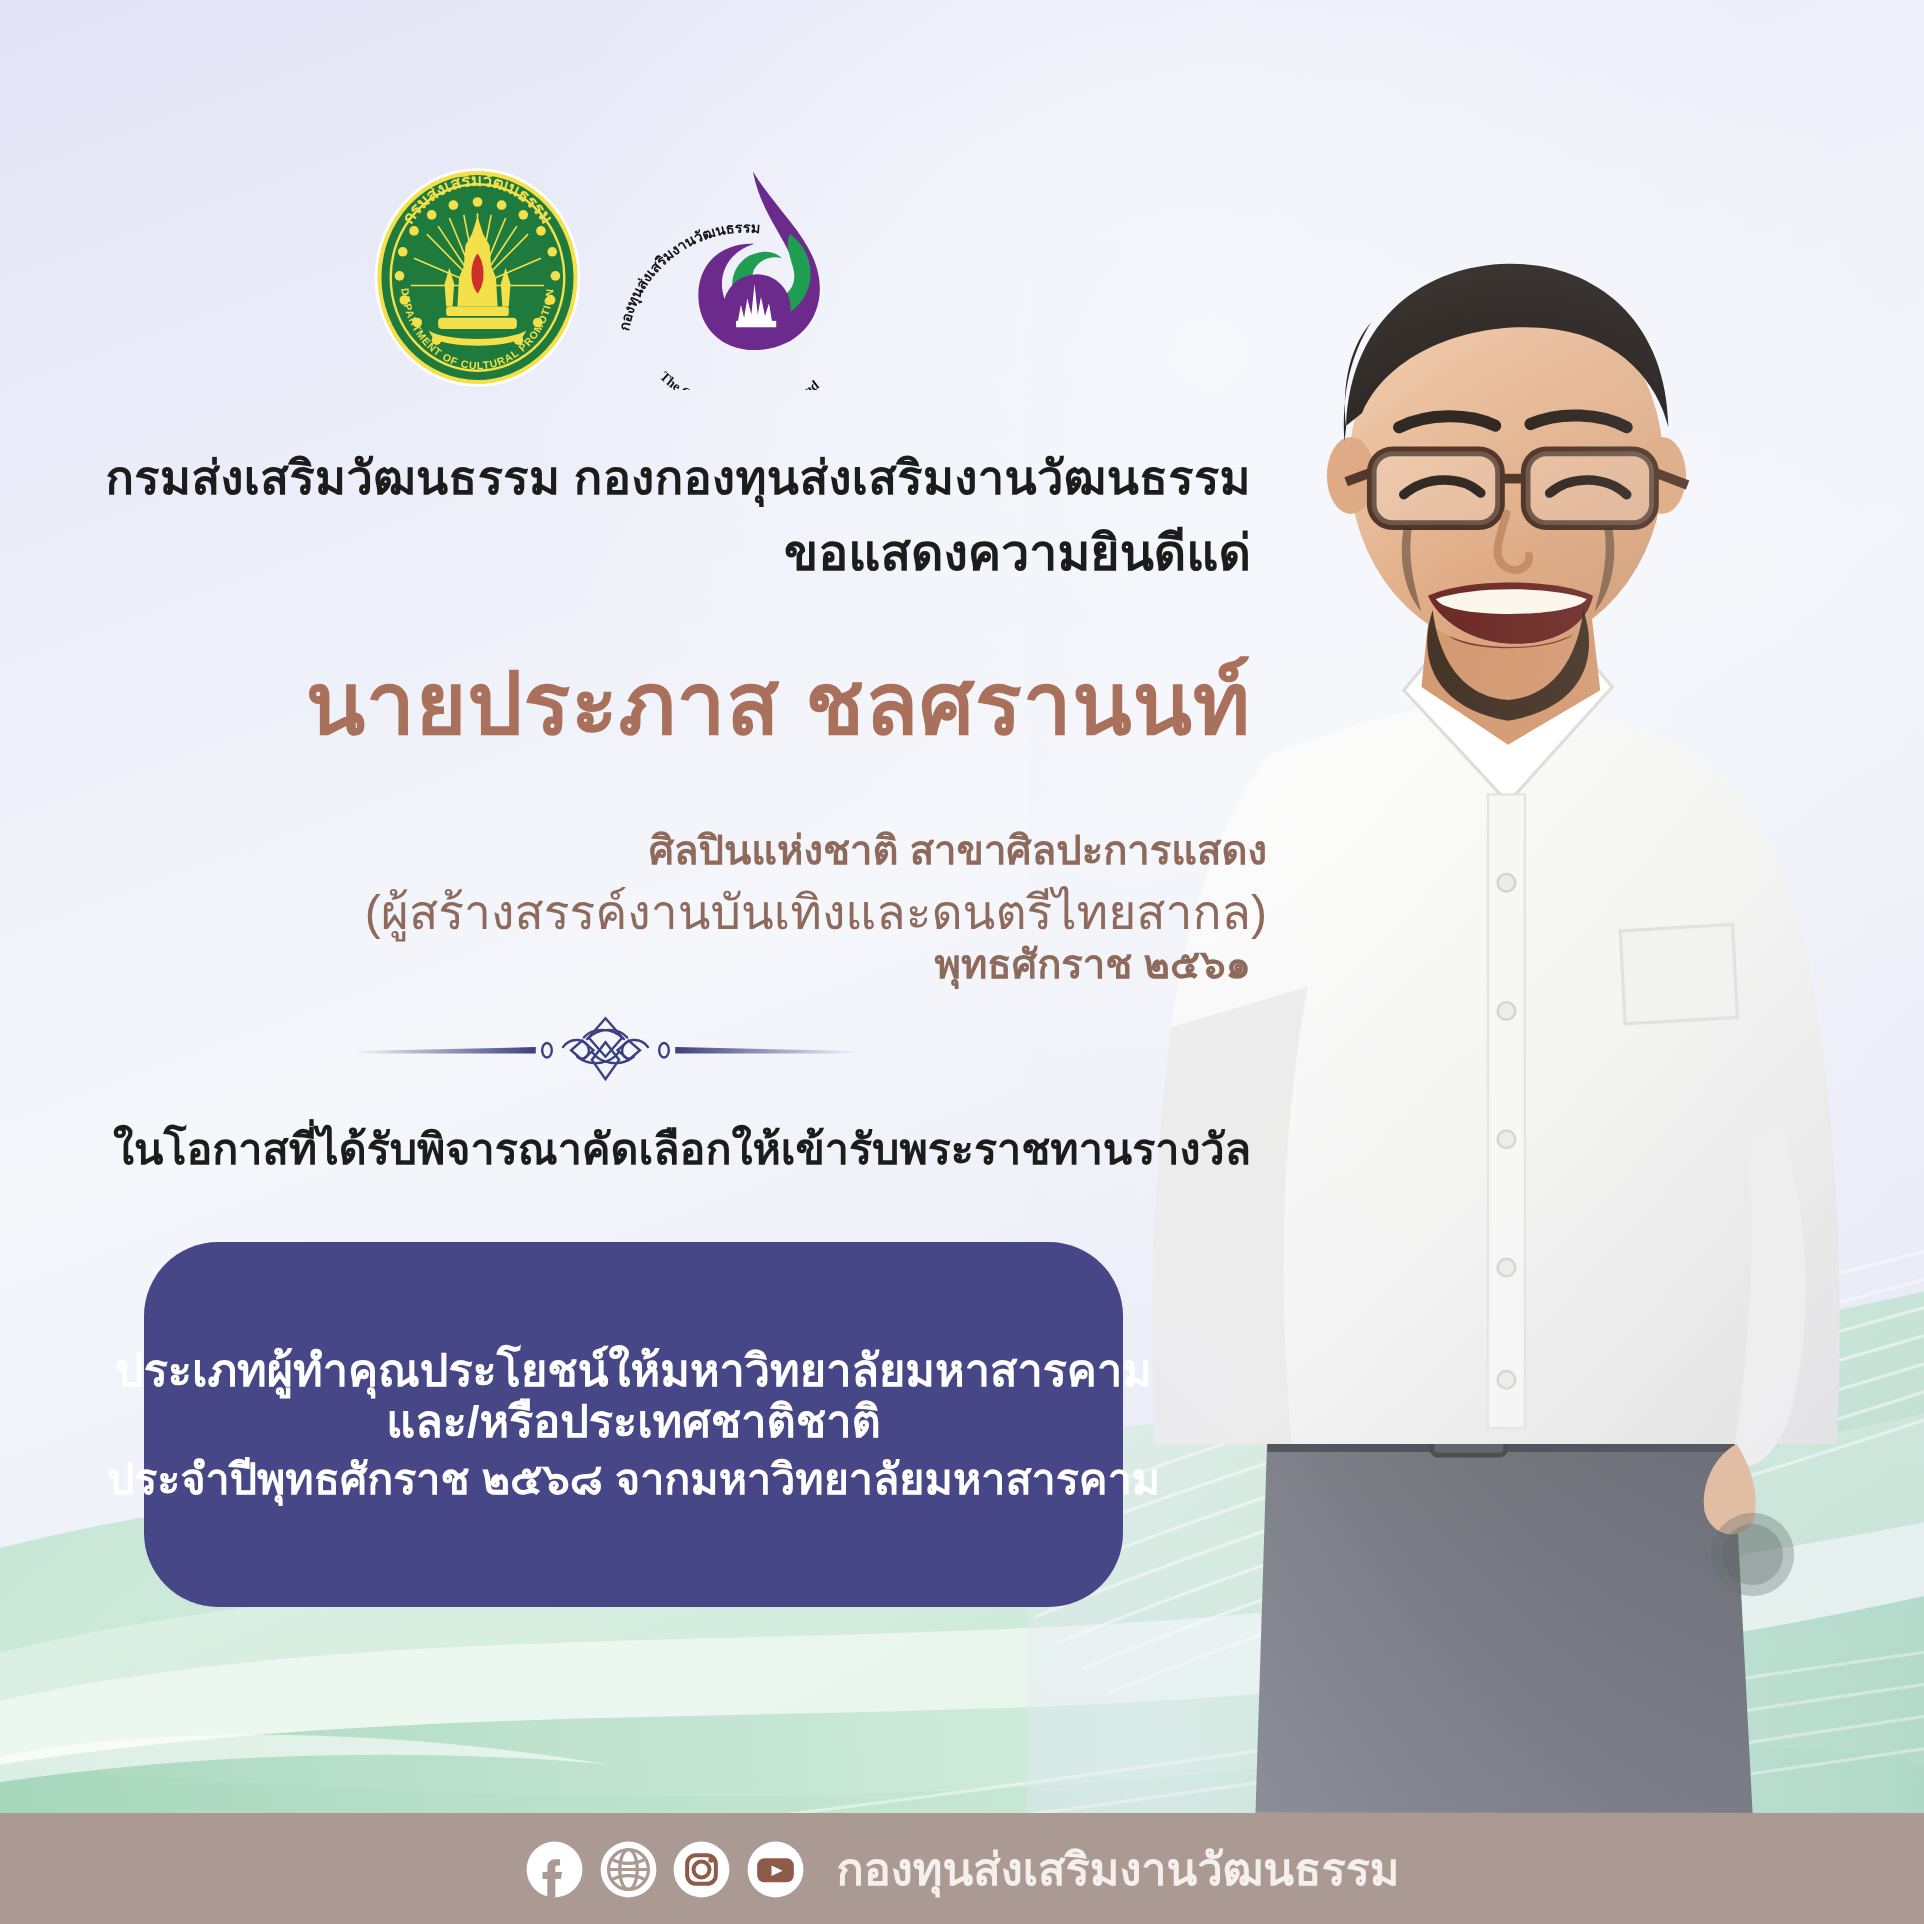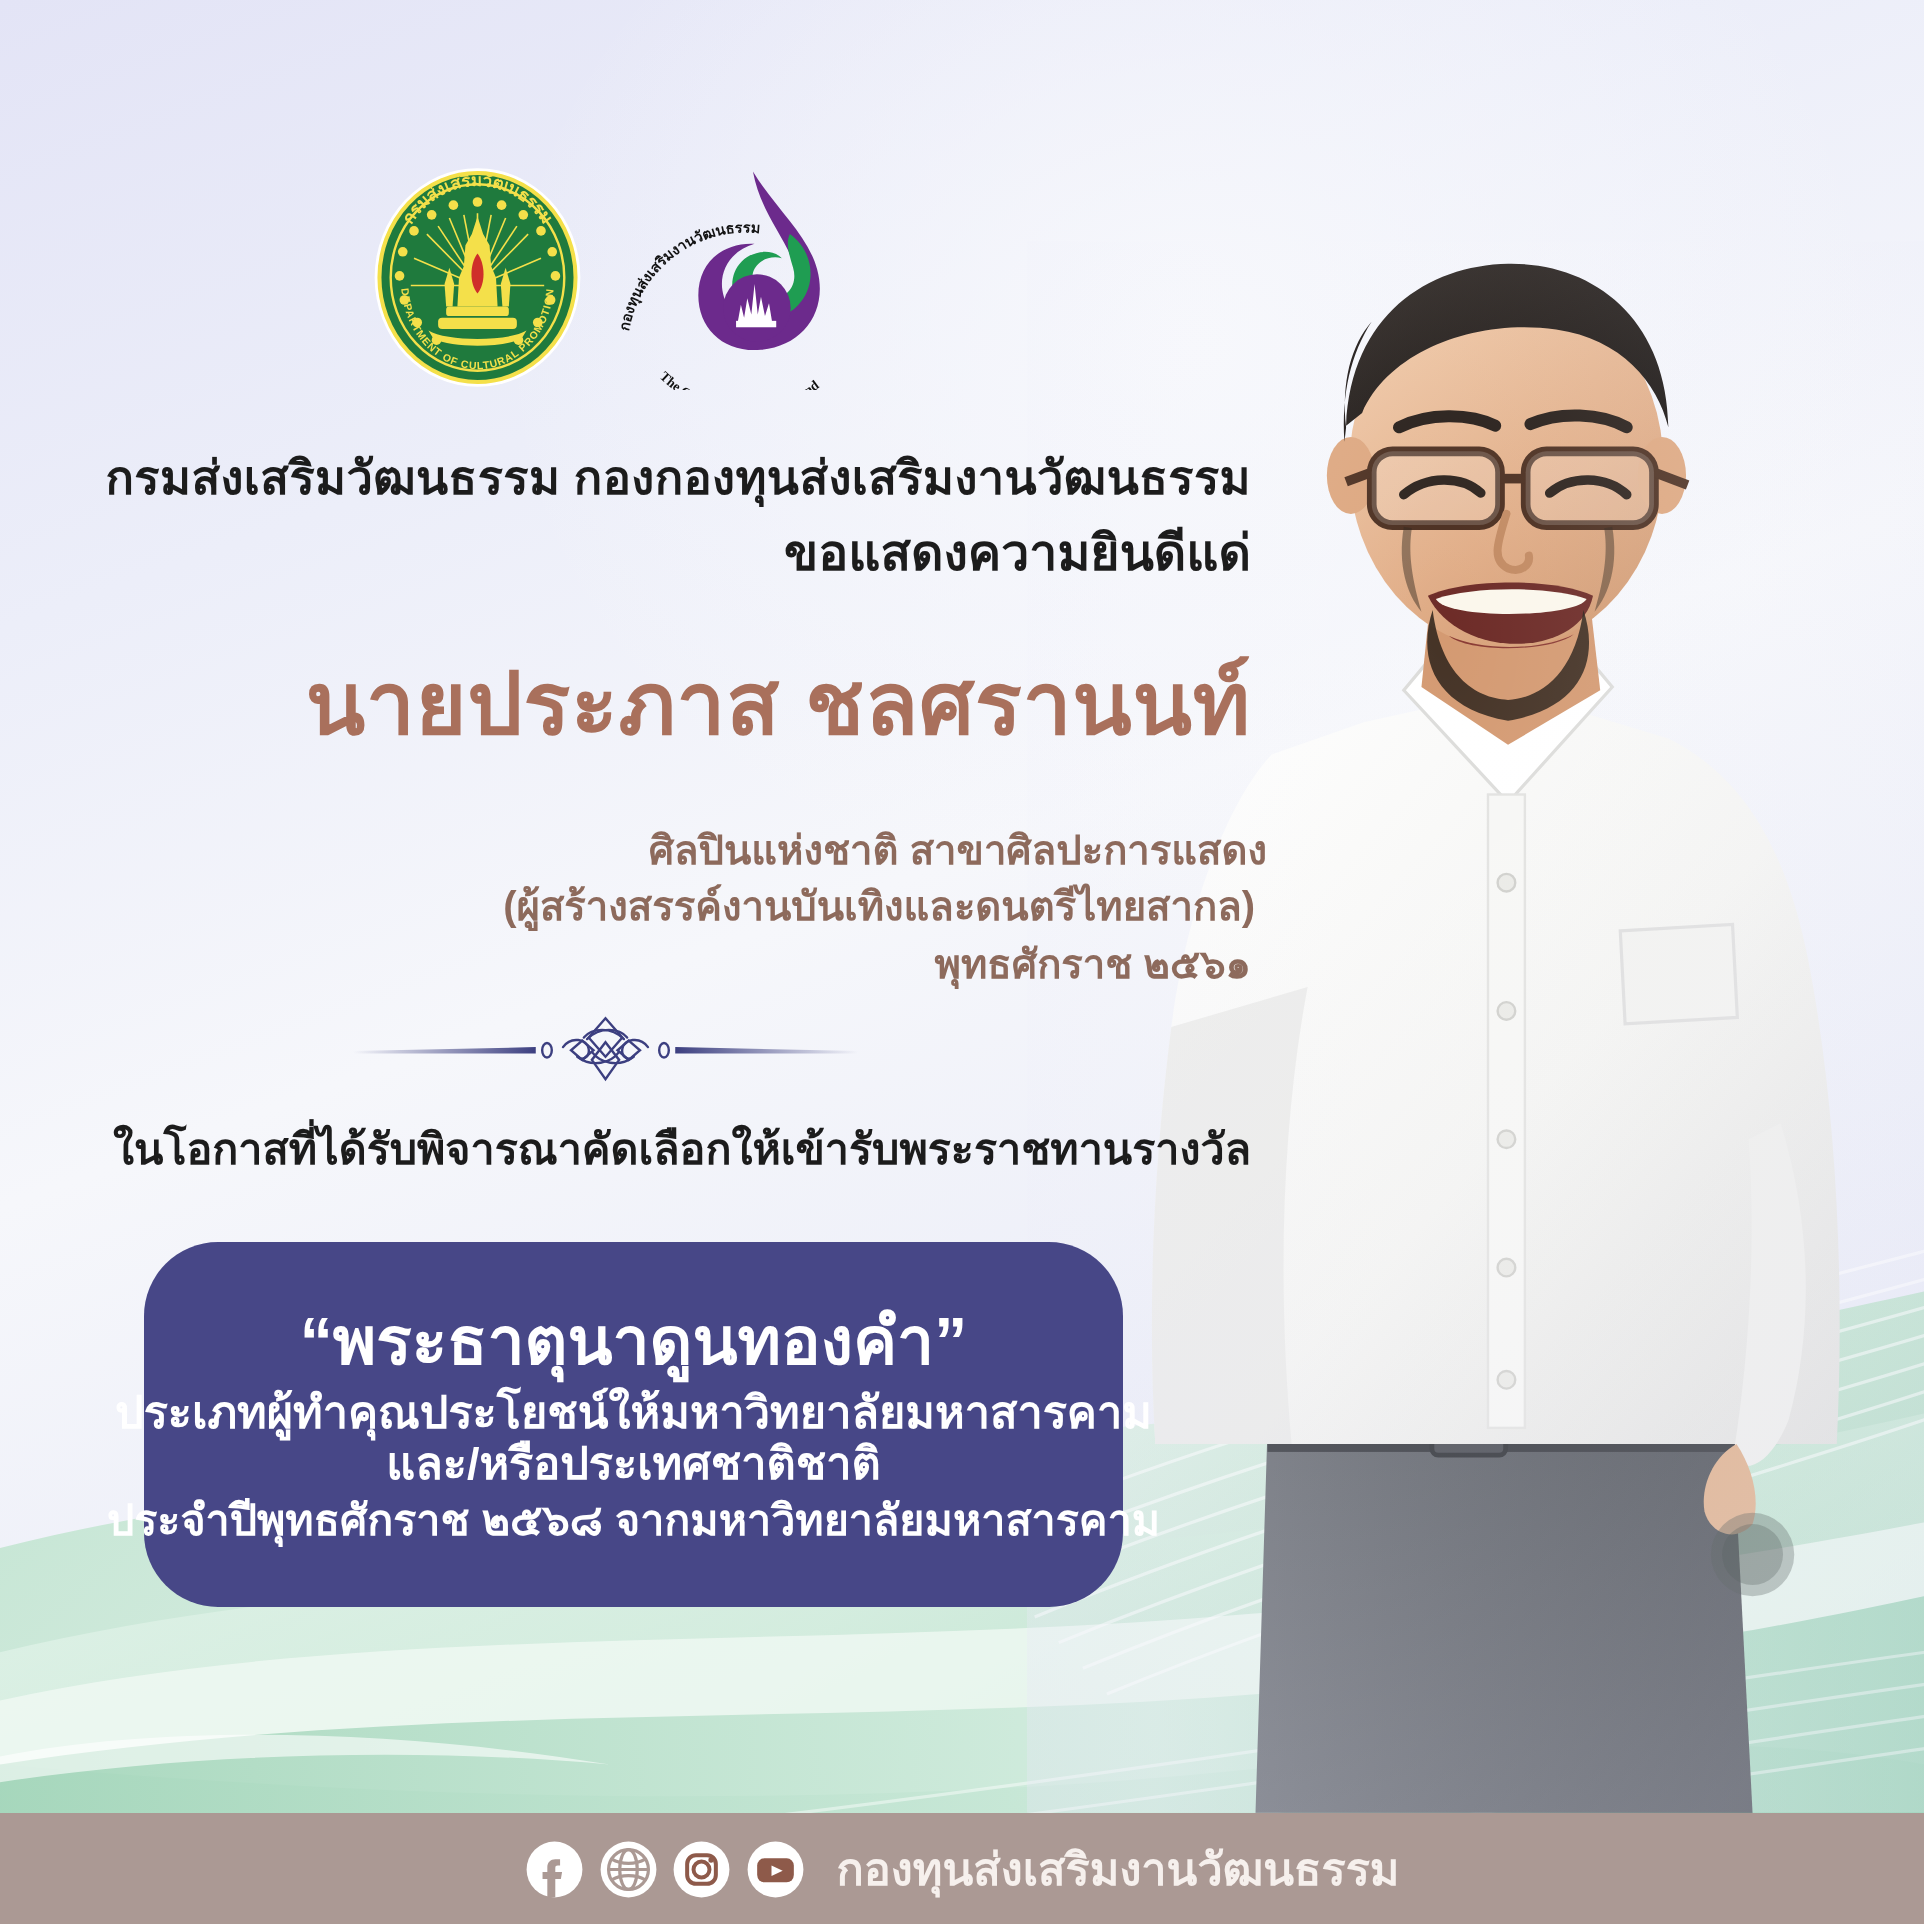--- a/index.html
+++ b/index.html
@@ -33,21 +33,21 @@
   }
   #congrats-line{
     top:513px;left:0;width:1251px;
     font-size:50px;font-weight:700;color:#1c1c1c;
   }
   #honoree-name{
     top:634px;left:0;width:1251px;
     font-size:87px;font-weight:700;color:#a9705c;letter-spacing:0.8px;
   }
   #sub1{top:818px;left:16px;width:1251px;font-size:40px;font-weight:700;color:#8d6a5c;}
-  #sub2{top:874px;left:4px;width:1251px;font-size:40px;font-weight:700;color:#8d6a5c;}
+  #sub2{top:874px;left:16px;width:1251px;font-size:48px;font-weight:400;color:#8d6a5c;}
   #sub3{top:932px;left:0;width:1251px;font-size:40px;font-weight:600;color:#8d6a5c;}
 
   
   #divider{position:absolute;top:1007px;left:337px;width:537px;height:84px;}
   #divider svg{display:block;}
 
   #occasion-line{
     top:1115px;left:0;width:1251px;
     font-size:43px;font-weight:700;color:#1c1c1c;
   }
@@ -374,21 +374,20 @@
         <path d="M335,44 L352,66 L335,90 L318,66 Z"></path>
         <path d="M306,42 L320,54 L306,66 L292,54 Z"></path>
         <path d="M364,42 L378,54 L364,66 L350,54 Z"></path>
       </g>
     </svg>
   </div>
 
   <div class="txt" id="occasion-line">ในโอกาสที่ได้รับพิจารณาคัดเลือกให้เข้ารับพระราชทานรางวัล</div>
 
   <div id="award-card">
-    <div class="line" id="award-title">“พระธาตุนาดูนทองคำ”</div>
     <div class="line" id="award-cat1">ประเภทผู้ทำคุณประโยชน์ให้มหาวิทยาลัยมหาสารคาม</div>
     <div class="line" id="award-cat2">และ/หรือประเทศชาติชาติ</div>
     <div class="line" id="award-year">ประจำปีพุทธศักราช ๒๕๖๘ จากมหาวิทยาลัยมหาสารคาม</div>
   </div>
 
   <div id="footer">
 
     <span class="soc">
       <svg viewBox="0 0 74 74" xmlns="http://www.w3.org/2000/svg">
         <circle cx="37" cy="37" r="35" fill="#ffffff"></circle>

